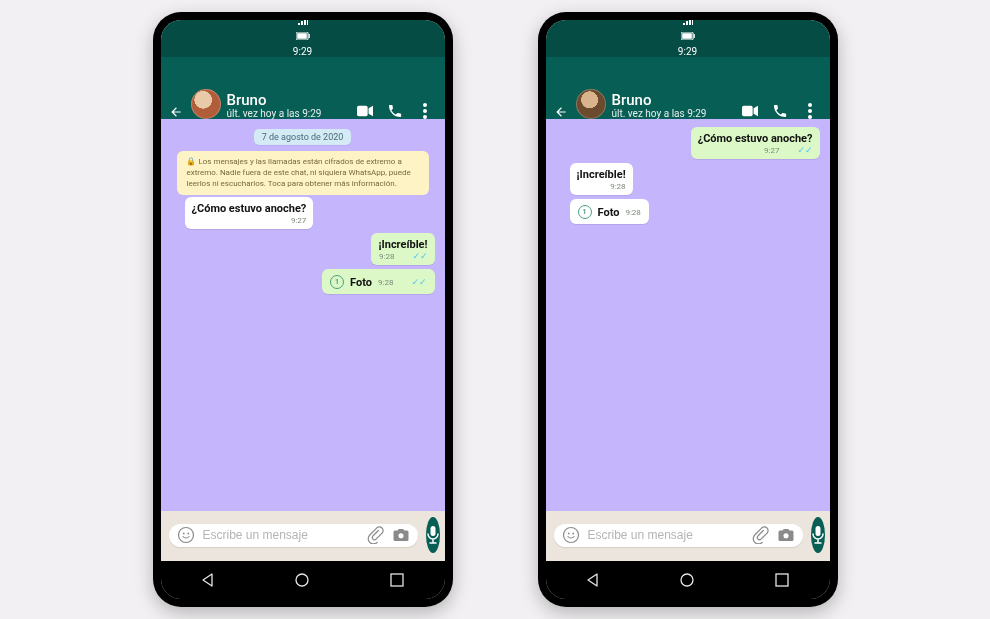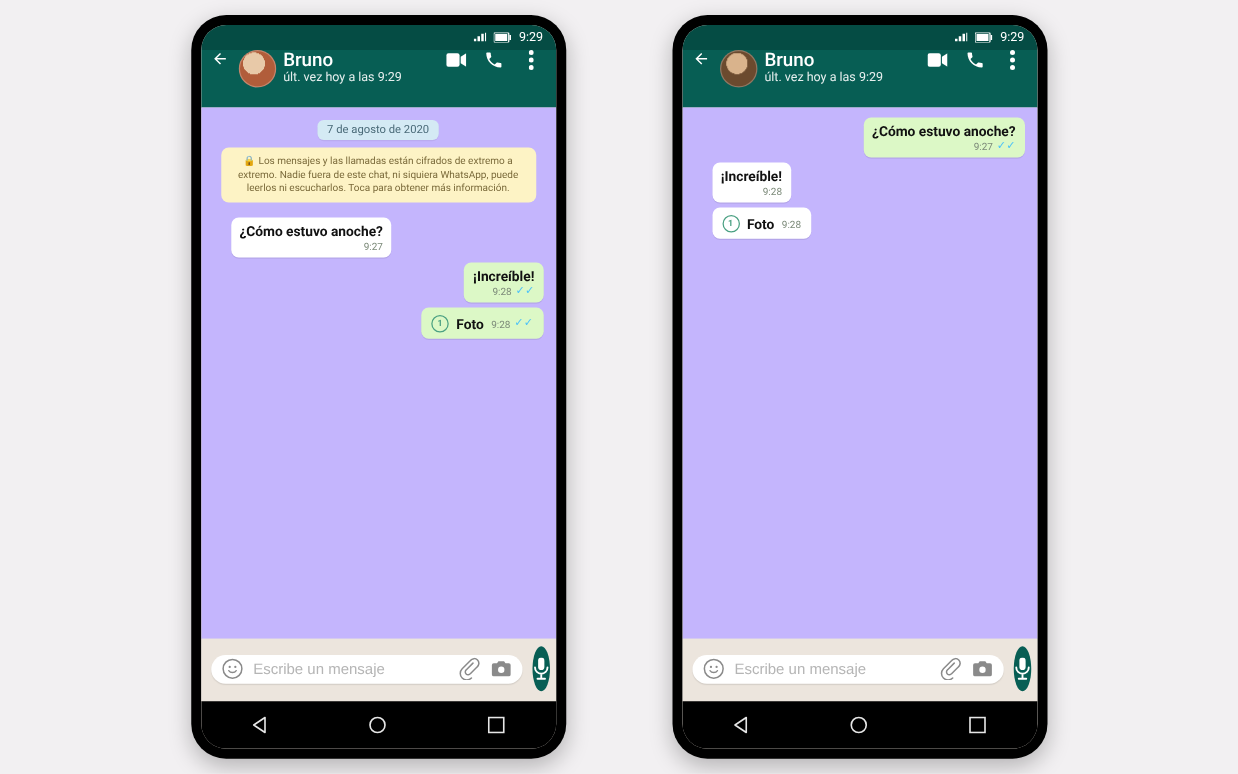--- a/index.html
+++ b/index.html
@@ -23,36 +23,37 @@
   }
   .screen {
     width: 100%; height: 100%;
     background: #ece5dd;
     border-radius: 20px;
     overflow: hidden;
     display: flex;
     flex-direction: column;
   }
   .statusbar {
-    height: 20px;
+    height: 37px;
     background: #054c44;
     display: flex;
     justify-content: flex-end;
     align-items: center;
     padding: 0 10px;
     gap: 6px;
     color: #fff;
     font-size: 10px;
+    flex-direction: column;
   }
   .statusbar .sig, .statusbar .batt { display: inline-flex; }
   .chat-header {
-    height: 46px;
+    height: 62px;
     background: #075e54;
     display: flex;
-    align-items: flex-start;
+    align-items: flex-end;
     padding: 0 6px;
     color: #fff;
     gap: 6px;
   }
   .chat-header .back { width: 18px; display:flex; align-items:center; justify-content:center; }
   .avatar {
     width: 30px; height: 30px;
     border-radius: 50%;
     background: radial-gradient(circle at 40% 35%, #e8c9a8 0 35%, #b15d3a 36% 100%);
     border: 1px solid rgba(255,255,255,0.25);
@@ -73,24 +74,23 @@
     color: #4a6a78;
     font-size: 9px;
     padding: 3px 8px;
     border-radius: 5px;
     box-shadow: 0 1px 0 rgba(0,0,0,0.05);
   }
   .enc-notice {
     background: #fdf3c5;
     color: #7a6a3a;
     font-size: 8px;
-    text-align: center;
     padding: 6px 10px;
     border-radius: 6px;
-    margin: 0 6px 12px;
+    margin: 0 6px 2px;
     line-height: 1.35;
   }
   .enc-notice .lock { font-size: 8px; margin-right: 2px; }
   .row { display: flex; margin-bottom: 4px; }
   .row.in { justify-content: flex-start; }
   .row.out { justify-content: flex-end; }
   .bubble {
     max-width: 78%;
     padding: 5px 7px 4px;
     border-radius: 6px;
@@ -101,21 +101,21 @@
     margin-left: 14px;
   }
   .bubble.in { background: #fff; }
   .bubble.out { background: #dcf8c6; }
   .bubble.media { display:flex; align-items:center; gap:6px; padding:6px 8px 5px; }
   .bubble.media.in { background:#fff; }
   .bubble.media .media-ic {
     width: 14px; height:14px; border:1.5px solid #4aa082; border-radius:50%;
     display:flex; align-items:center; justify-content:center; color:#4aa082; font-size:7px; font-weight:700;
   }
-  .meta { display:flex; justify-content:flex-end; align-items:center; gap:3px; font-size:8px; color:#7d8b7a; margin-top:1px; }
+  .meta { display:flex; justify-content:flex-end; align-items:center; gap:18px; font-size:8px; color:#7d8b7a; margin-top:1px; }
   .ticks { color:#4fc3f7; font-size:9px; line-height:1; }
   .msg-text { font-weight:700; }
   .inputbar {
     display:flex; align-items:center; gap:8px;
     padding:6px 8px 8px; background:#ece5dd;
   }
   .typebox {
     flex:1 1 auto; height:23px; background:#fff; border-radius:20px;
     display:flex; align-items:center; padding:0 8px; gap:8px;
     box-shadow: 0 1px 1px rgba(0,0,0,0.1);

